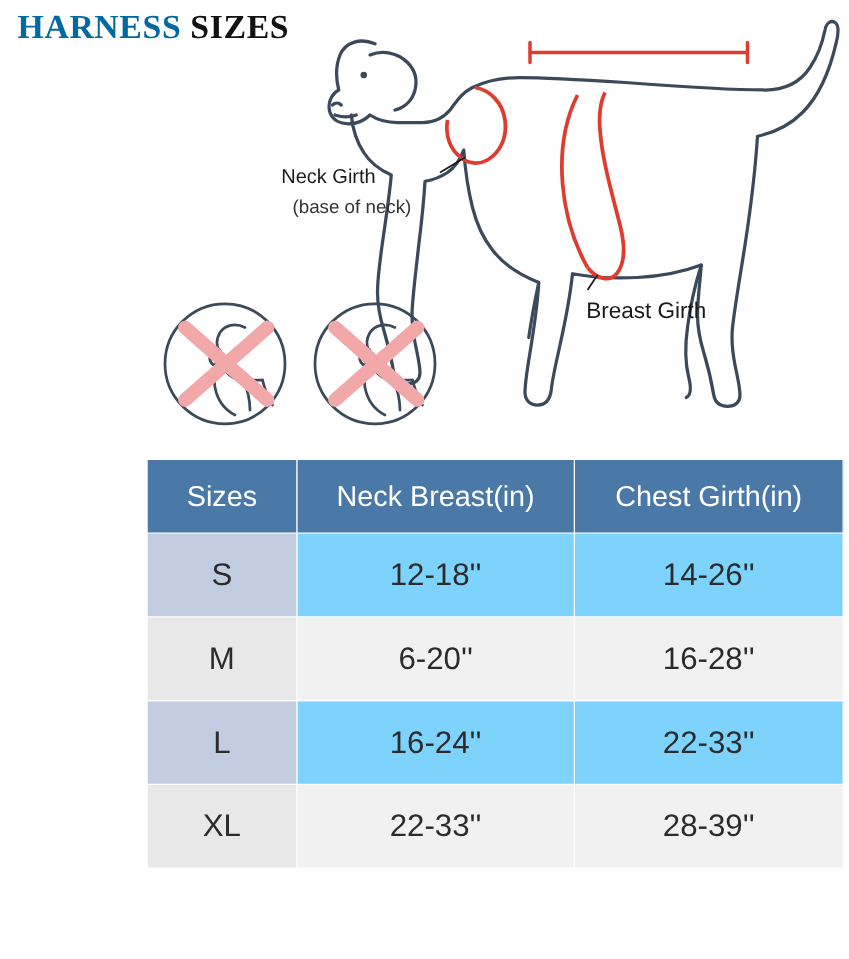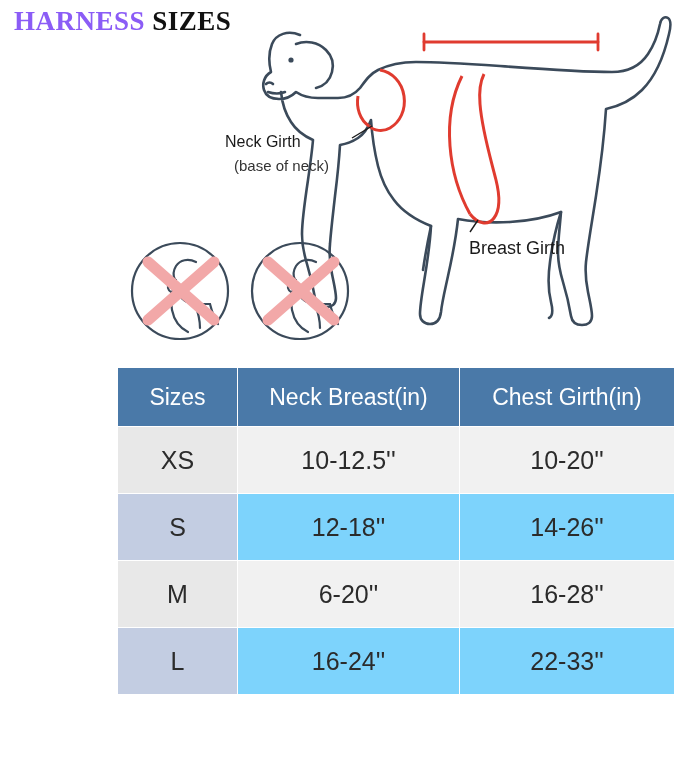--- a/index.html
+++ b/index.html
@@ -19,21 +19,21 @@
   .title {
     position: absolute;
     left: 14px;
     top: 6px;
     font-family: "Liberation Serif", serif;
     font-size: 27px;
     letter-spacing: 0.5px;
     white-space: nowrap;
   }
   .title .harness {
-    color: #8b5cf6;
+    color: #0369a1;
     font-weight: bold;
   }
   .title .sizes {
     color: #111111;
     font-weight: bold;
   }
 
   
   .diagram {
     position: absolute;
@@ -263,35 +263,35 @@
       <col class="col-chest">
     </colgroup>
     <thead>
       <tr>
         <th>Sizes</th>
         <th>Neck Breast(in)</th>
         <th>Chest Girth(in)</th>
       </tr>
     </thead>
     <tbody>
-      <tr class="row-light">
-        <td class="size-cell">XS</td>
-        <td>10-12.5''</td>
-        <td>10-20''</td>
-      </tr>
       <tr class="row-dark">
         <td class="size-cell">S</td>
         <td>12-18''</td>
         <td>14-26''</td>
       </tr>
       <tr class="row-light">
         <td class="size-cell">M</td>
         <td>6-20''</td>
         <td>16-28''</td>
       </tr>
       <tr class="row-dark">
         <td class="size-cell">L</td>
         <td>16-24''</td>
         <td>22-33''</td>
       </tr>
+      <tr class="row-light">
+        <td class="size-cell">XL</td>
+        <td>22-33''</td>
+        <td>28-39''</td>
+      </tr>
     </tbody>
   </table>
 </div>
 
 </body></html>

